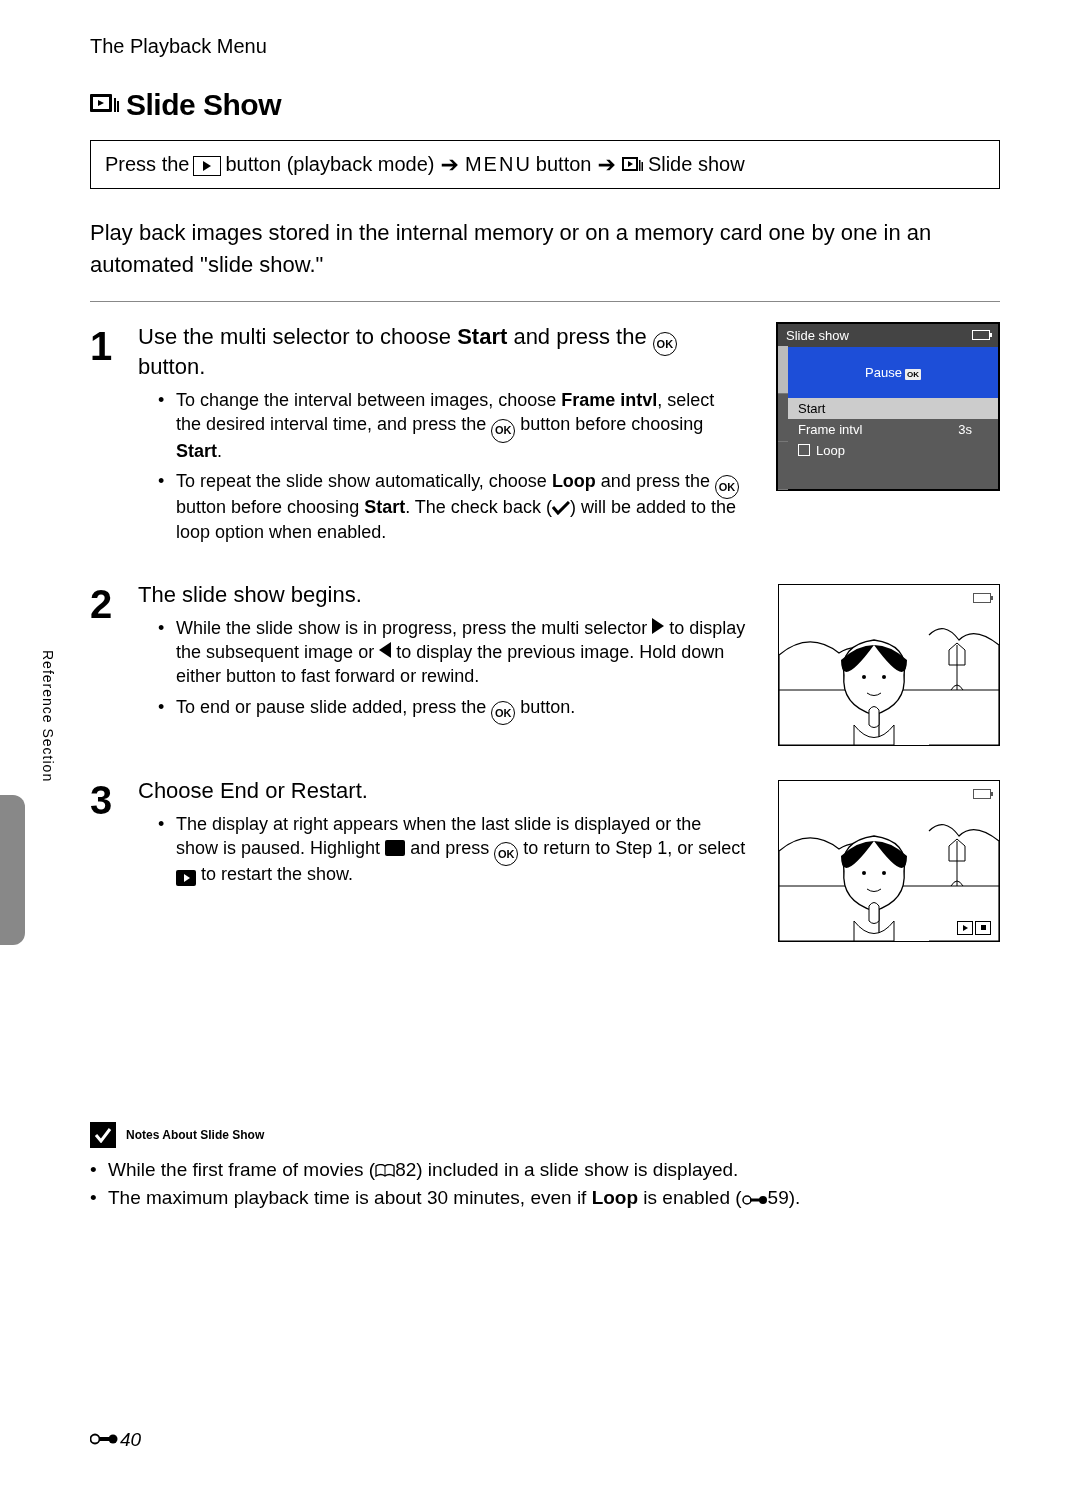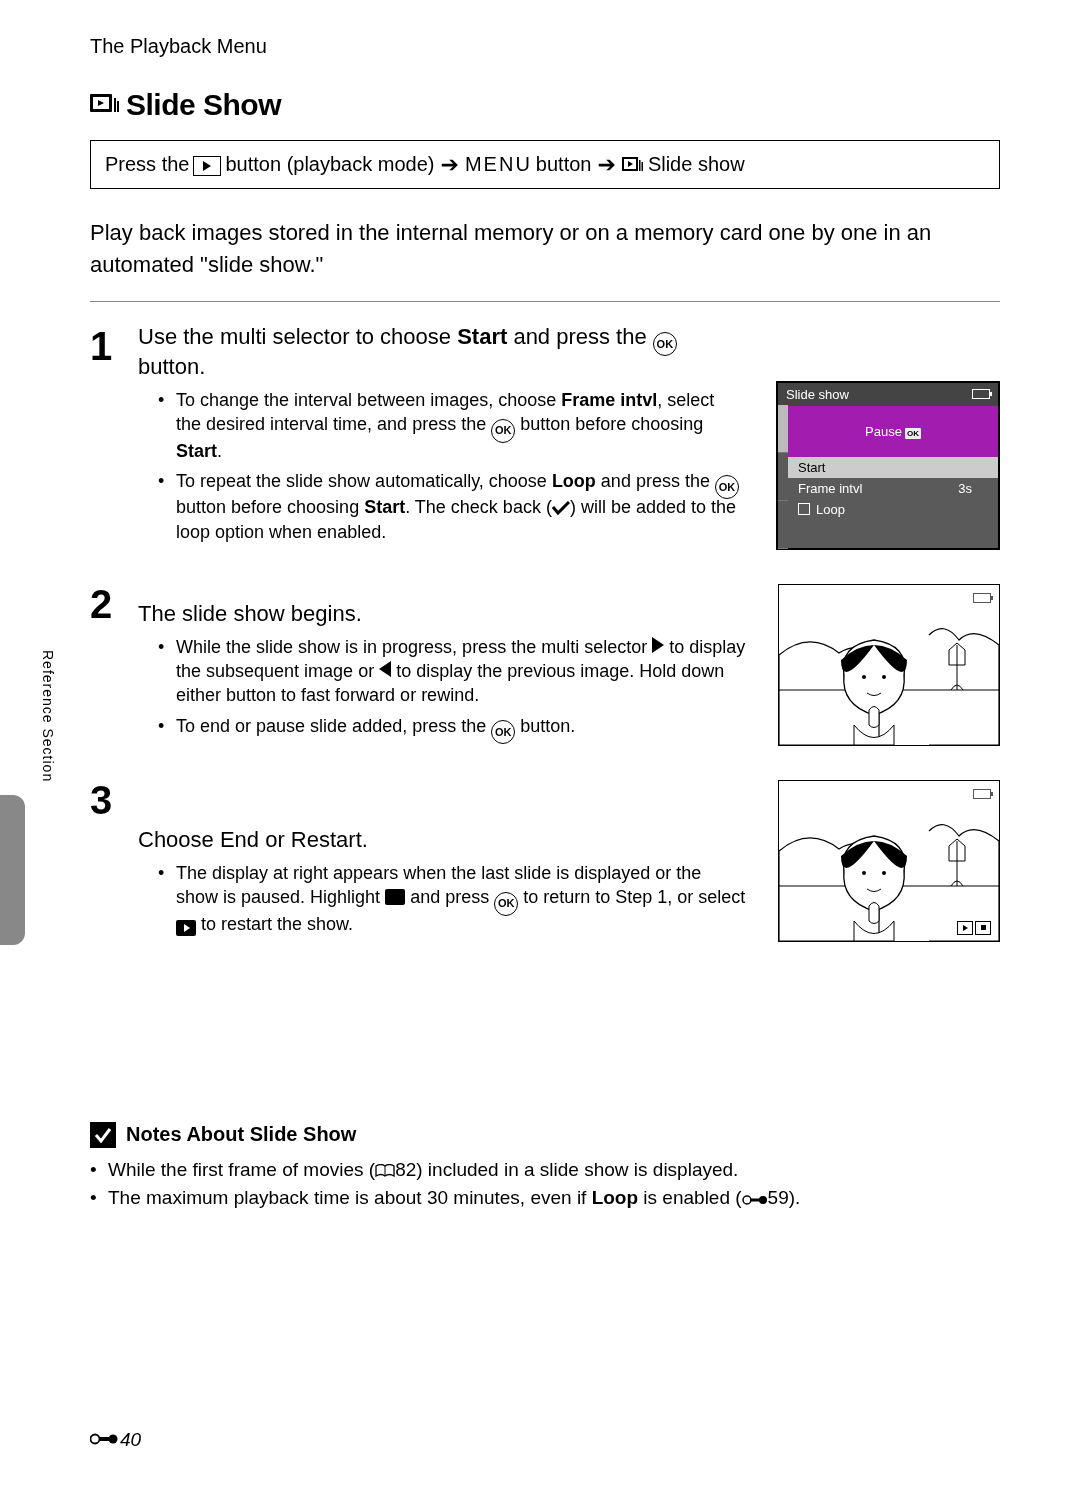--- a/index.html
+++ b/index.html
@@ -100,39 +100,39 @@
     left: 0;
     top: 0;
   }
   .tri { display:inline-block; }
   .tri.right { border-left:12px solid #000;border-top:8px solid transparent;border-bottom:8px solid transparent; }
   .tri.left { border-right:12px solid #000;border-top:8px solid transparent;border-bottom:8px solid transparent; }
   .check-inline{display:inline-block;position:relative;top:2px;}
   .stop-sq{display:inline-flex;width:20px;height:16px;background:#000;border-radius:2px;position:relative;top:2px;}
   .play-sq{display:inline-flex;width:20px;height:16px;background:#000;border-radius:2px;position:relative;top:2px;align-items:center;justify-content:center;}
   .play-sq::after{content:"";border-left:6px solid #fff;border-top:4px solid transparent;border-bottom:4px solid transparent;margin-left:2px;}
-  .step-row{display:flex;gap:32px;align-items:flex-end;}
+  .step-row{display:flex;gap:32px;}
   .step-text{flex:1;}
   .screen {
     width: 220px;
     height: 165px;
     border: 2px solid #000;
     background: #5a5a5a;
     color: #fff;
     font-size: 13px;
     position: relative;
     flex-shrink:0;
   }
   .screen .title-bar{
     background:#444;padding:4px 8px;font-size:13px;position:relative;
   }
   .screen .title-bar .batt{position:absolute;right:8px;top:6px;width:16px;height:8px;border:1px solid #fff;}
   .screen .batt::after{content:"";position:absolute;right:-3px;top:2px;width:2px;height:4px;background:#fff;}
   .screen .mid{
-    text-align:center;padding:18px 15px;background:#a21caf;
+    text-align:center;padding:18px 15px;background:#1d4ed8;
   }
   .screen .mid .ok-white{
     display:inline-flex;width:16px;height:11px;background:#eee;color:#000;
     font-size:8px;font-weight:700;align-items:center;justify-content:center;
     border-radius:1px;margin-left:3px;
   }
   .screen .row{
     padding:3px 10px;font-size:13px;position:relative;
   }
   .screen .row.sel{background:#ccc;color:#000;}
@@ -167,21 +167,21 @@
   }
   .side-tab{
     position:absolute;left:0;top:795px;width:25px;height:150px;background:#888;
     border-top-right-radius:12px;border-bottom-right-radius:12px;
   }
   .notes-section{margin-top:170px;}
   .notes-head{display:flex;align-items:center;gap:10px;margin-bottom:8px;}
   .notes-head .box{
     width:26px;height:26px;background:#000;display:flex;align-items:center;justify-content:center;
   }
-  .notes-title{font-size:20px;font-weight:700;}
+  .notes-title{font-size:12px;font-weight:700;}
   .notes-list{list-style:none;padding:0;margin:0;font-size:19px;line-height:1.5;}
   .notes-list li{position:relative;padding-left:18px;}
   .notes-list li::before{content:"•";position:absolute;left:0;}
   .book-icon{display:inline-flex;position:relative;top:2px;}
   .wrench-icon{display:inline-flex;position:relative;top:3px;}
   .footer{
     position:absolute;left:90px;bottom:35px;font-size:19px;font-style:italic;
     display:flex;gap:2px;
   }
 </style>

